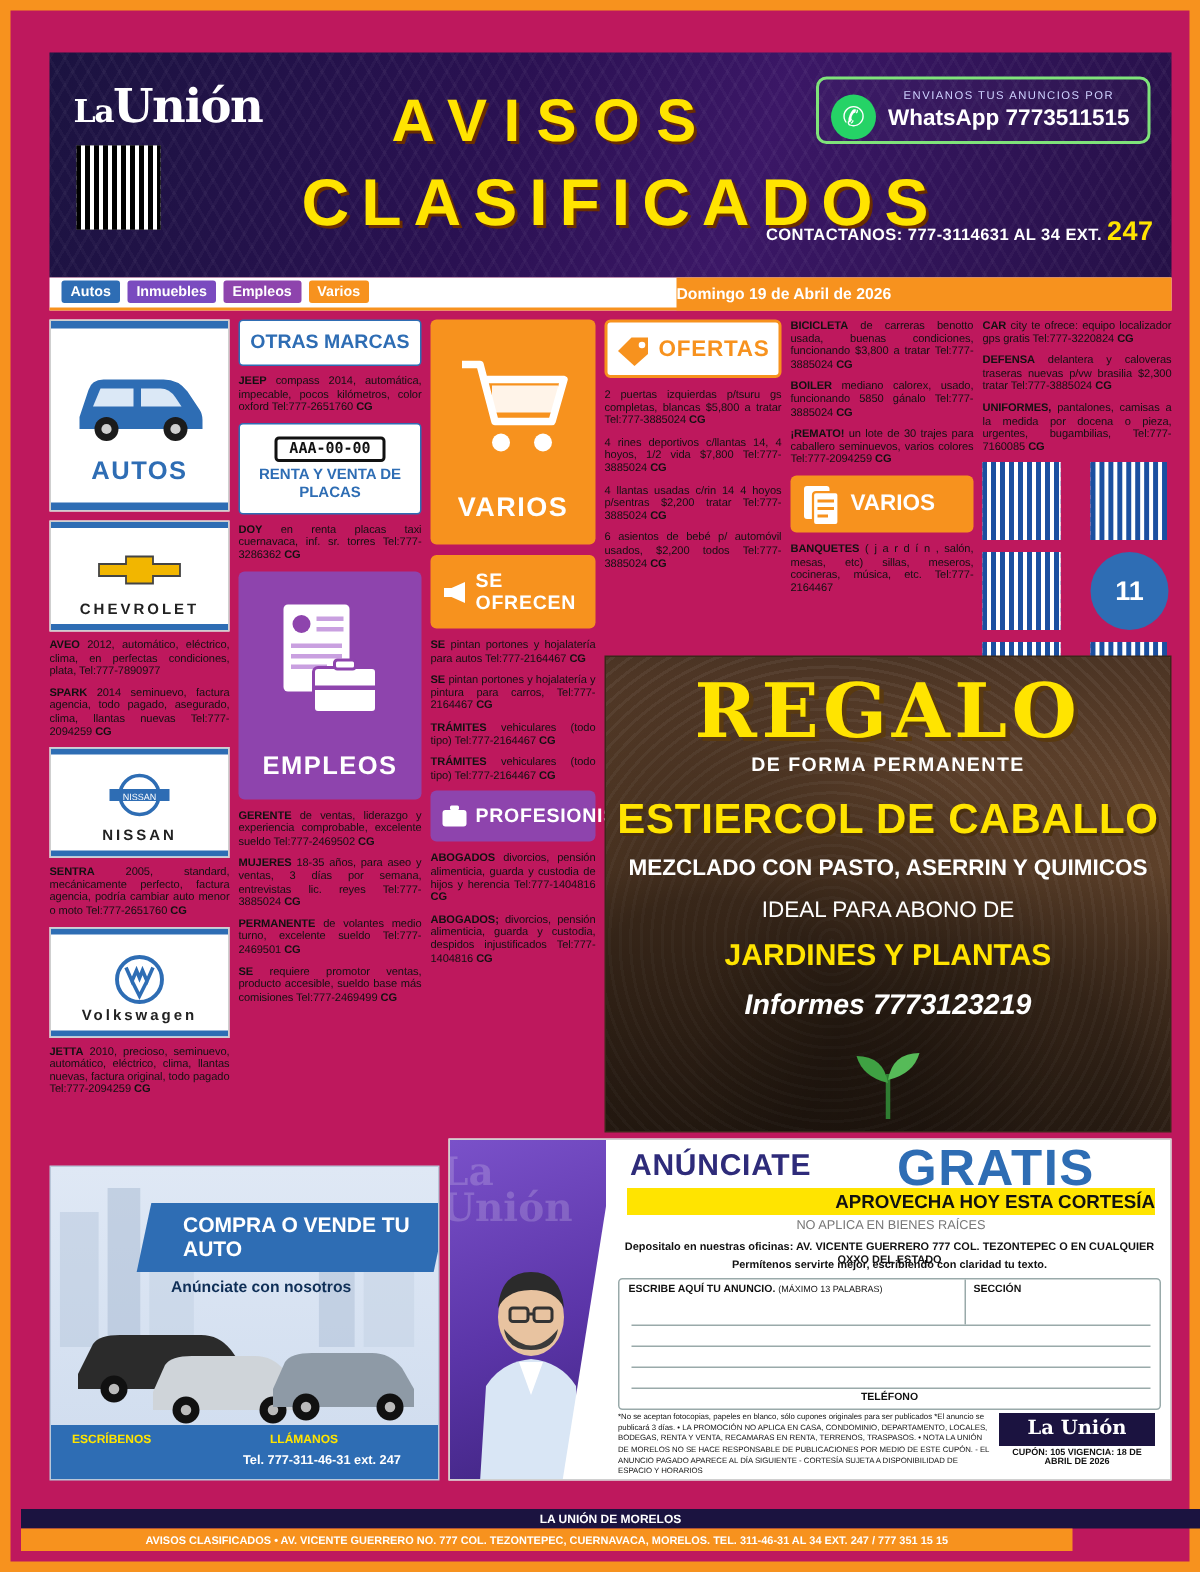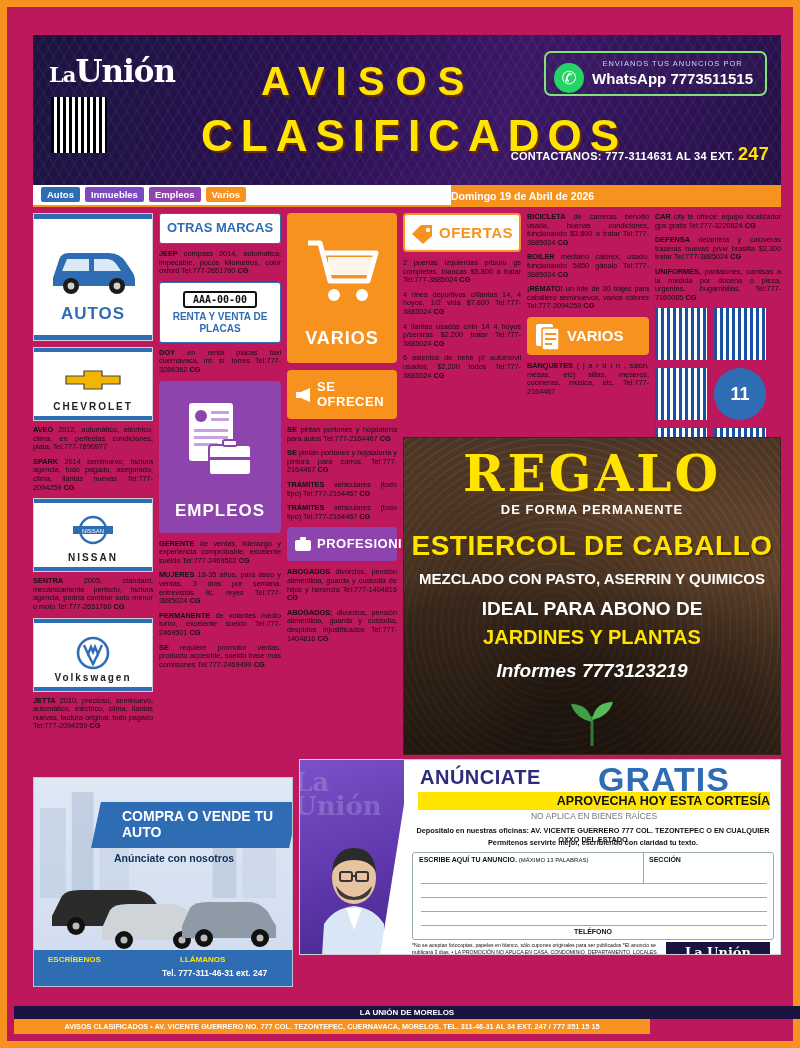--- a/index.html
+++ b/index.html
@@ -216,21 +216,21 @@
     position:absolute; left:0; top:92px; width:100%; text-align:center; z-index:3;
     color:#ffe400; font-size:28px; font-weight:bold; letter-spacing:.5px;
     text-shadow:2px 2px 0 #4a3010;
   }
   .regalo .r4{
     position:absolute; left:0; top:132px; width:100%; text-align:center; z-index:3;
     color:#fff; font-size:15px; font-weight:bold;
   }
   .regalo .r5{
     position:absolute; left:0; top:160px; width:100%; text-align:center; z-index:3;
-    color:#fff; font-size:19px; font-weight:bold;
+    color:#fff; font-size:15px; font-weight:normal;
   }
   .regalo .r6{
     position:absolute; left:0; top:188px; width:100%; text-align:center; z-index:3;
     color:#ffe400; font-size:20px; font-weight:bold;
   }
   .regalo .r7{
     position:absolute; left:0; top:222px; width:100%; text-align:center; z-index:3;
     color:#fff; font-size:19px; font-weight:bold; font-style:italic;
   }
   .sprout{ position:absolute; left:50%; bottom:8px; transform:translateX(-50%); z-index:3; }
@@ -259,21 +259,21 @@
   .compra .footerbar{
     position:absolute; left:0; bottom:0; width:100%; height:36px; background:#2e6db4;
   }
   .compra .fb-l{ position:absolute; left:14px; top:5px; color:#ffe400; font-size:8px; font-weight:bold; }
   .compra .fb-l2{ position:absolute; left:10px; top:18px; color:#fff; font-size:8.5px; font-weight:bold;margin-top:36px; }
   .compra .fb-r{ position:absolute; left:146px; top:5px; color:#ffe400; font-size:8px; font-weight:bold; }
   .compra .fb-r2{ position:absolute; left:128px; top:18px; color:#fff; font-size:8.5px; font-weight:bold; }
 
   
   .coupon{
-    position:absolute; left:292px; top:752px; width:482px; height:196px;
+    position:absolute; left:292px; top:752px; width:482px; height:228px;
     background:#fff; border:1px solid #d0d0d0; overflow:hidden;
   }
   .coupon .photo{
     position:absolute; left:0; top:0; width:104px; height:228px;
     background:linear-gradient(160deg,#7a51c9 0%,#5b35a8 55%,#3f2480 100%);
     overflow:hidden;
   }
   .coupon .photo .ghost{
     position:absolute; left:-6px; top:10px; color:rgba(255,255,255,.18);
     font-family:"DejaVu Serif", serif; font-size:26px; font-weight:bold; line-height:24px;
@@ -338,34 +338,34 @@
     text-align:center; font-size:6px; font-weight:bold; color:#111;
   }
 
   
   .footer1{
     position:absolute; left:7px; bottom:22px; width:786px; height:13px;
     background:#1b1340; color:#fff; font-size:8px; font-weight:bold;
     text-align:center; line-height:13px;
   }
   .footer2{
-    position:absolute; left:7px; bottom:7px; width:636px; height:15px;
+    position:absolute; left:7px; bottom:7px; width:701px; height:15px;
     background:#f7921e; color:#fff; font-size:7.3px; font-weight:bold;
     text-align:center; line-height:15px;
   }
 
   
   .qrbox{
     width:52px; height:52px; background:#fff;
     background-image:
       repeating-linear-gradient(90deg,#1b4fa0 0 3px,#fff 3px 6px),
       repeating-linear-gradient(0deg,#1b4fa0 0 3px,transparent 3px 6px);
     display:inline-block; margin:0 3px 4px 0;
   }
-  .qrrow{ display:flex; gap:4px; margin-bottom:4px; }
+  .qrrow{ display:flex; gap:17px; margin-bottom:4px; }
   .circle-badge{
     width:52px; height:52px; border-radius:50%; background:#2e6db4; color:#fff;
     font-size:18px; font-weight:bold; text-align:center; line-height:52px;
   }
 </style>
 </head>
 <body>
 
 <div class="page">
 

